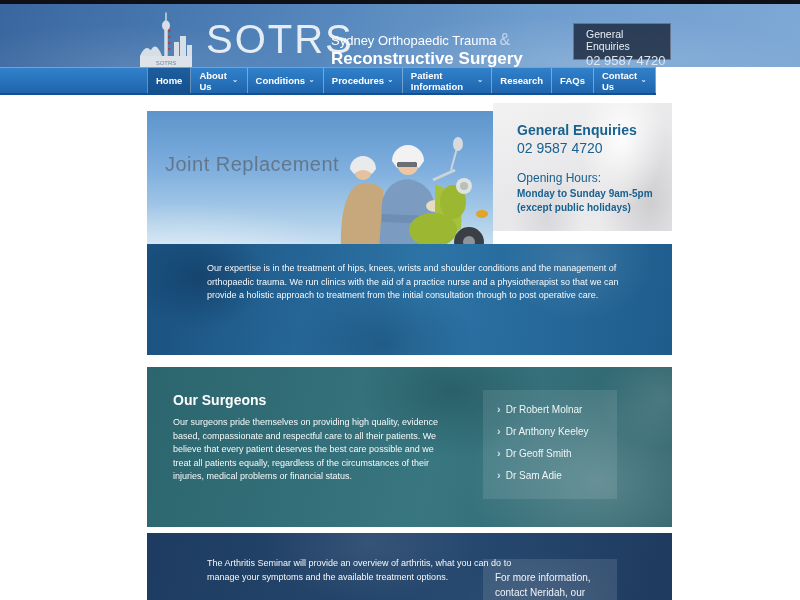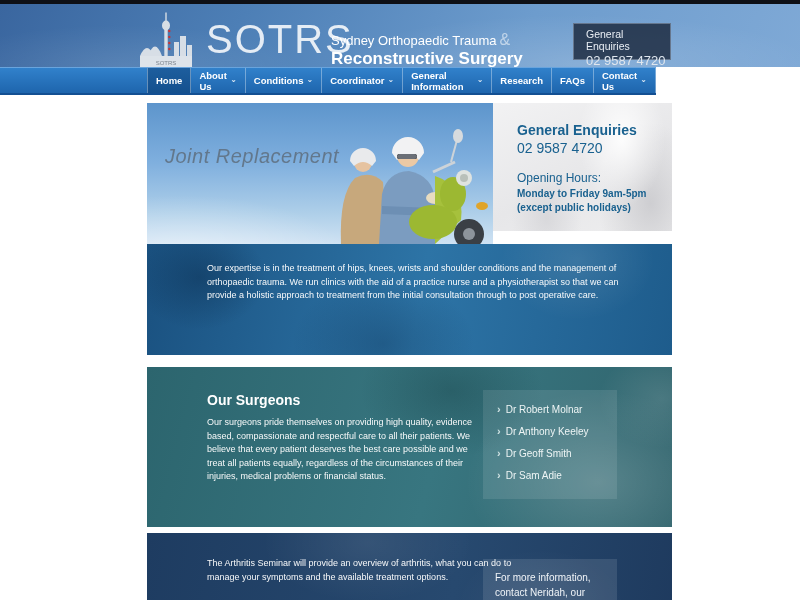--- a/index.html
+++ b/index.html
@@ -42,24 +42,24 @@
     border-right:1px solid rgba(255,255,255,.35); cursor:pointer; }
   .nav-item:first-child { border-left:1px solid rgba(255,255,255,.35); }
   .nav-item.active { background:linear-gradient(#1d5e9e,#14508e); }
   .caret { font-size:8px; opacity:.85; margin-top:-3px; }
 
   
   .section { position:absolute; left:147px; width:525px; color:#ffffff; }
 
   
   .hero { top:103px; height:128px; }
-  .hero-photo { position:absolute; left:0; top:0; width:346px; height:141px; overflow:hidden;
+  .hero-photo { position:absolute; left:0; top:8px; width:346px; height:141px; overflow:hidden;
     background:
       radial-gradient(240px 90px at 10% 110%, rgba(255,255,255,.45), rgba(255,255,255,0) 70%),
-      linear-gradient(180deg,#5d95cc 0%, #7fafde 42%, #aecfe9 78%, #cfe2f3 100%); font-style: italic; }
+      linear-gradient(180deg,#5d95cc 0%, #7fafde 42%, #aecfe9 78%, #cfe2f3 100%); }
   .hero-caption { position:absolute; left:18px; top:42px; font-size:20px; font-weight:300;
     letter-spacing:.5px; color:rgba(92,106,120,.8); }
   .hero-art { position:absolute; right:-6px; bottom:0; }
   .hero-panel { position:absolute; left:346px; top:0; width:179px; height:128px;
     background:
       radial-gradient(60px 95px at 72% 28%, rgba(255,255,255,.9), rgba(255,255,255,0) 72%),
       radial-gradient(75px 115px at 88% 78%, rgba(196,196,200,.75), rgba(255,255,255,0) 70%),
       radial-gradient(50px 70px at 30% 90%, rgba(205,205,209,.6), rgba(255,255,255,0) 70%),
       linear-gradient(155deg,#f2f2f3,#e7e7e9 55%, #eeeeef 100%);
     color:#19618f; padding:19px 0 0 24px; }
@@ -73,21 +73,21 @@
     background:
       radial-gradient(95px 75px at 10% 30%, rgba(10,44,78,.45), rgba(0,0,0,0) 70%),
       radial-gradient(130px 95px at 45% 90%, rgba(14,52,88,.35), rgba(0,0,0,0) 70%),
       radial-gradient(110px 85px at 82% 15%, rgba(255,255,255,.10), rgba(0,0,0,0) 70%),
       linear-gradient(100deg,#1a5180 0%, #2d74a6 52%, #1e5c8c 100%); }
   .section h2 { font-size:14px; font-weight:700; margin-bottom:8px; }
   .section p { font-size:9px; line-height:13.5px; color:rgba(255,255,255,.96); }
   .expertise p { width:414px; }
 
   
-  .surgeons { top:367px; height:160px; padding:25px 0 0 60px;
+  .surgeons { top:367px; height:160px; padding:25px 0 0 26px;
     background:
       radial-gradient(190px 130px at 86% 72%, rgba(255,255,255,.18), rgba(0,0,0,0) 70%),
       radial-gradient(130px 95px at 58% 15%, rgba(16,54,60,.35), rgba(0,0,0,0) 70%),
       radial-gradient(90px 70px at 98% 20%, rgba(255,255,255,.12), rgba(0,0,0,0) 70%),
       linear-gradient(105deg,#2c656e 0%, #387680 55%, #30636c 100%); }
   .surgeons p { width:276px; }
   .surgeon-box { position:absolute; left:336px; top:23px; width:134px; height:109px;
     background:rgba(255,255,255,.10); padding:13px 0 0 14px; }
   .surgeon-item { display:flex; align-items:baseline; gap:5px; margin-bottom:10px;
     color:#eef5f5; font-size:10px; text-decoration:none; cursor:pointer; }
@@ -150,25 +150,25 @@
   </a>
   <a class="nav-item">
     <span>About Us</span>
     <span class="caret">⌄</span>
   </a>
   <a class="nav-item">
     <span>Conditions</span>
     <span class="caret">⌄</span>
   </a>
   <a class="nav-item">
-    <span>Coordinator</span>
-    <span class="caret">⌄</span>
-  </a>
-  <a class="nav-item">
-    <span>General Information</span>
+    <span>Procedures</span>
+    <span class="caret">⌄</span>
+  </a>
+  <a class="nav-item">
+    <span>Patient Information</span>
     <span class="caret">⌄</span>
   </a>
   <a class="nav-item">
     <span>Research</span>
   </a>
   <a class="nav-item">
     <span>FAQs</span>
   </a>
   <a class="nav-item">
     <span>Contact Us</span>
@@ -205,21 +205,21 @@
       <circle cx="186" cy="118" r="15" fill="#3a3f45"></circle>
       <circle cx="186" cy="118" r="6" fill="#8d949b"></circle>
       <ellipse cx="199" cy="90" rx="6" ry="4" fill="#e0a429"></ellipse>
     </svg>
     <div class="hero-caption">Joint Replacement</div>
   </div>
   <div class="hero-panel">
     <div class="panel-title">General Enquiries</div>
     <div class="panel-phone">02 9587 4720</div>
     <div class="panel-hours-label">Opening Hours:</div>
-    <div class="panel-hours-line">Monday to Friday 9am-5pm</div>
+    <div class="panel-hours-line">Monday to Sunday 9am-5pm</div>
     <div class="panel-hours-line">(except public holidays)</div>
   </div>
 </div>
 
 <div class="section expertise">
   <p>Our expertise is in the treatment of hips, knees, wrists and shoulder conditions and the management of orthopaedic trauma. We run clinics with the aid of a practice nurse and a physiotherapist so that we can provide a holistic approach to treatment from the initial consultation through to post operative care.</p>
 </div>
 
 <div class="section surgeons">
   <h2>Our Surgeons</h2>

